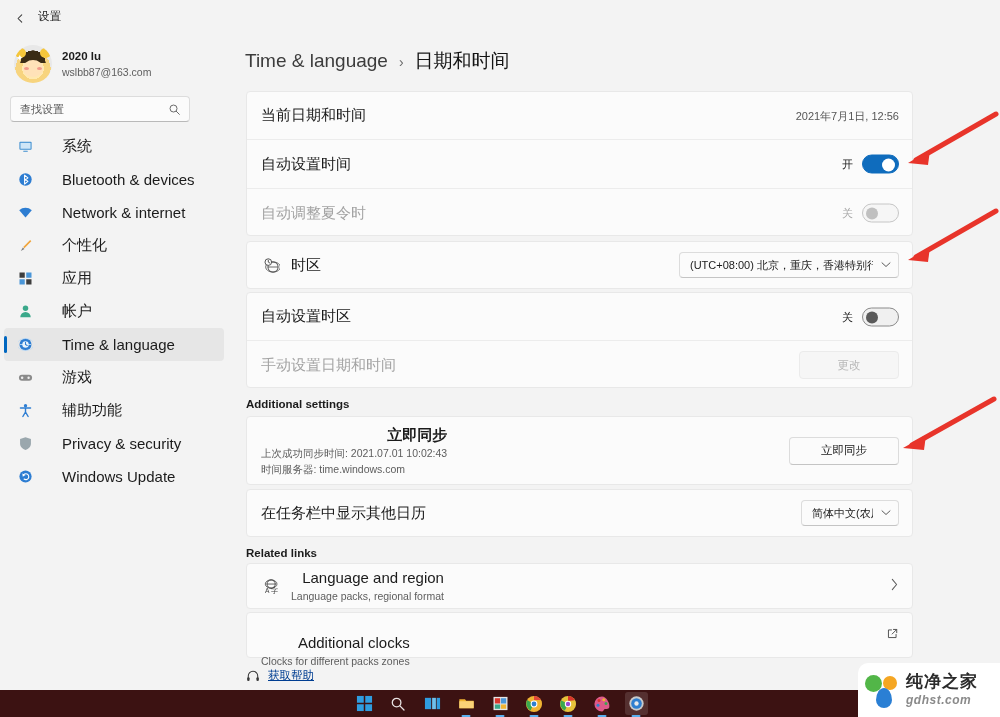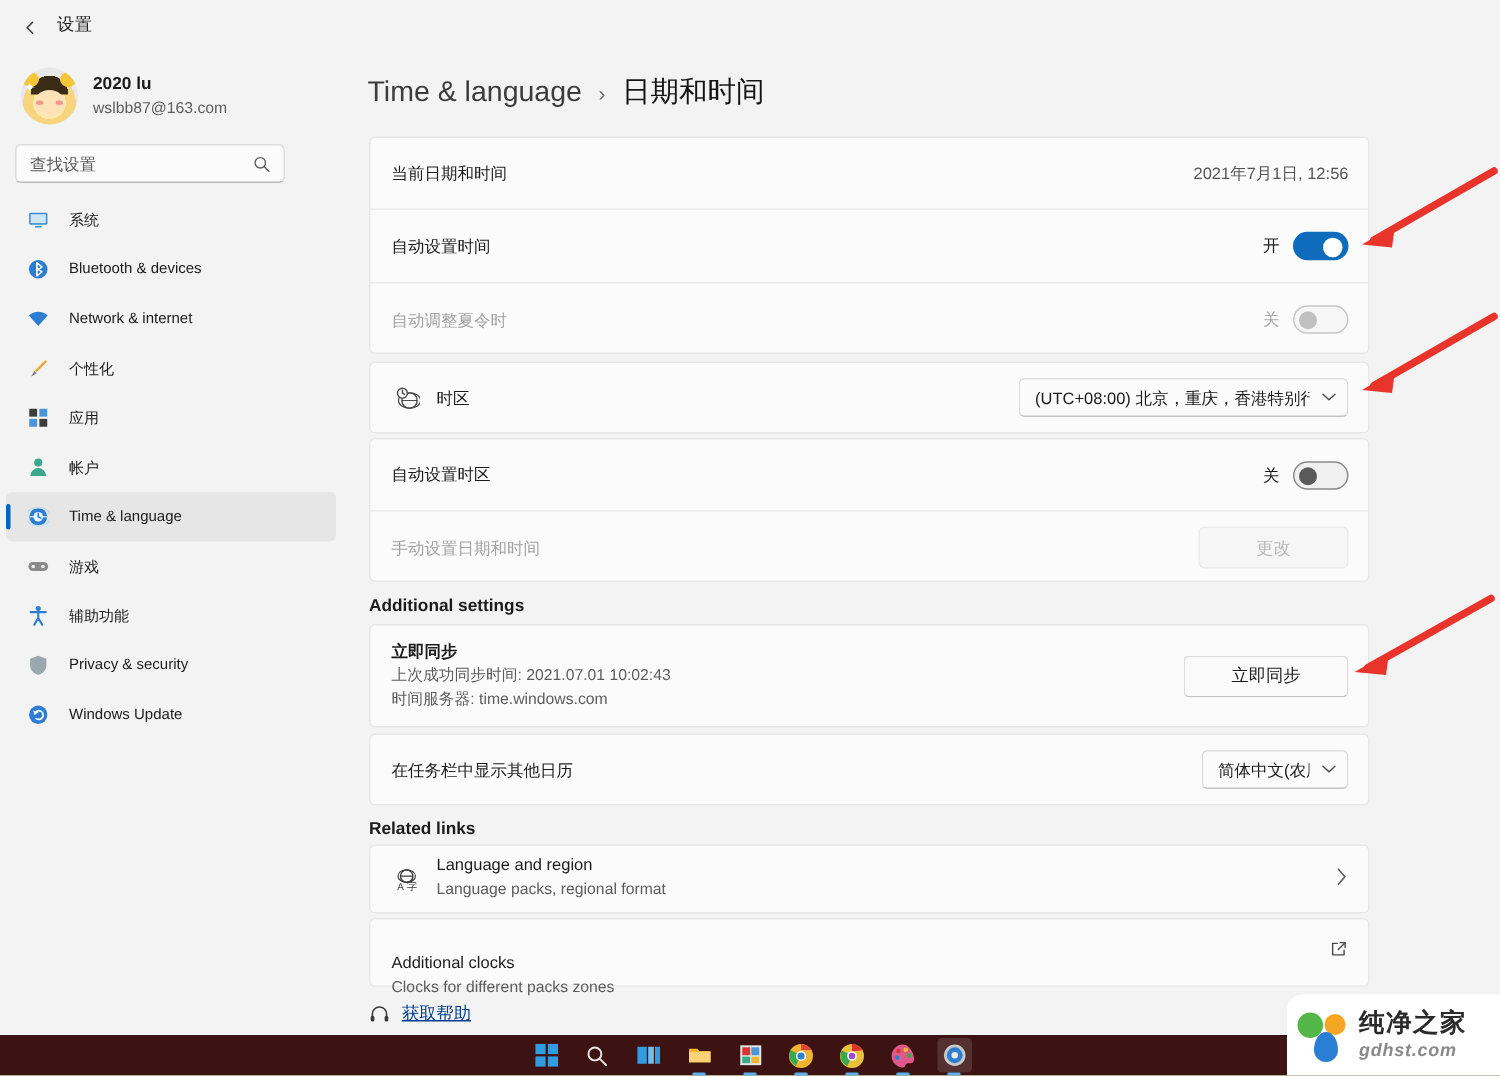--- a/index.html
+++ b/index.html
@@ -1,21 +1,21 @@
 <!DOCTYPE html>
 <html><head>
 <meta charset="utf-8">
 <style>
   * { box-sizing: border-box; margin: 0; padding: 0; }
   html, body {
     width: 1000px; height: 717px;
     font-family: "Liberation Sans", "DejaVu Sans", sans-serif;
     background: #f3f3f3; overflow: hidden;
   }
-  #screen { position: relative; width: 1000px; height: 717px; background: #84cc16; }
+  #screen { position: relative; width: 1000px; height: 717px; background: #0ea5e9; }
 
   
   .win {
     position: absolute; left: 0; top: 0; width: 1000px; height: 690px;
     background: #f3f3f3; overflow: hidden;
   }
   
   .titlebar { position: absolute; left: 0; top: 0; width: 1000px; height: 34px; }
   .back-btn {
     position: absolute; left: 8px; top: 7px; width: 24px; height: 22px;
@@ -59,39 +59,39 @@
   .navitem {
     position: relative; height: 33px; display: flex; align-items: center;
     border-radius: 4px; cursor: pointer; padding-left: 12px;
   }
   .navitem.active { background: #e6e6e6; }
   .navitem.active::before {
     content: ""; position: absolute; left: 0px; top: 8px; width: 3px; height: 17px;
     background: #0067c0; border-radius: 2px;
   }
   .navitem .nico { width: 18px; height: 18px; flex: 0 0 18px; display: flex; align-items: center; justify-content: center; }
-  .navitem .nlabel { margin-left: 12px; font-size: 10px; color: #1b1b1b; white-space: nowrap; }
+  .navitem .nlabel { margin-left: 28px; font-size: 15px; color: #1b1b1b; white-space: nowrap; }
 
   
   .content { position: absolute; left: 228px; top: 34px; width: 772px; height: 656px; overflow: hidden; }
   .breadcrumb { position: absolute; left: 17px; top: 14px; display: flex; align-items: baseline; }
   .bc-parent { font-size: 19px; color: #3c3c3c; cursor: pointer; }
   .bc-sep { font-size: 14px; color: #6b6b6b; margin: 0 11px; }
   .bc-current { font-size: 19px; font-weight: normal; color: #141414; }
 
   .card {
     position: absolute; left: 18px; width: 667px; background: #fbfbfb;
     border: 1px solid #e8e8e8; border-radius: 4px;
   }
   .row {
     position: relative; display: flex; align-items: center;
     padding: 0 13px 0 14px; height: 100%;
   }
   .row .rico { width: 20px; flex: 0 0 20px; display: flex; align-items: center; justify-content: center; margin-right: 10px; }
-  .rlabel { font-size: 11px; color: #1b1b1b; }
+  .rlabel { font-size: 15px; color: #1b1b1b; text-align: right; }
   .rlabel.dim { color: #a3a3a3; }
   .rsub { font-size: 10.5px; color: #5d5d5d; line-height: 1.5; }
   .right { position: absolute; right: 13px; top: 50%; transform: translateY(-50%); display: flex; align-items: flex-start; }
   .rvalue { font-size: 11px; color: #555; }
 
   
   .tgwrap { display: flex; align-items: center; }
   .tgtext { font-size: 11px; color: #1b1b1b; margin-right: 9px; }
   .tgtext.dim { color: #a8a8a8; }
   .toggle { width: 37px; height: 19px; border-radius: 10px; position: relative; cursor: pointer; }

